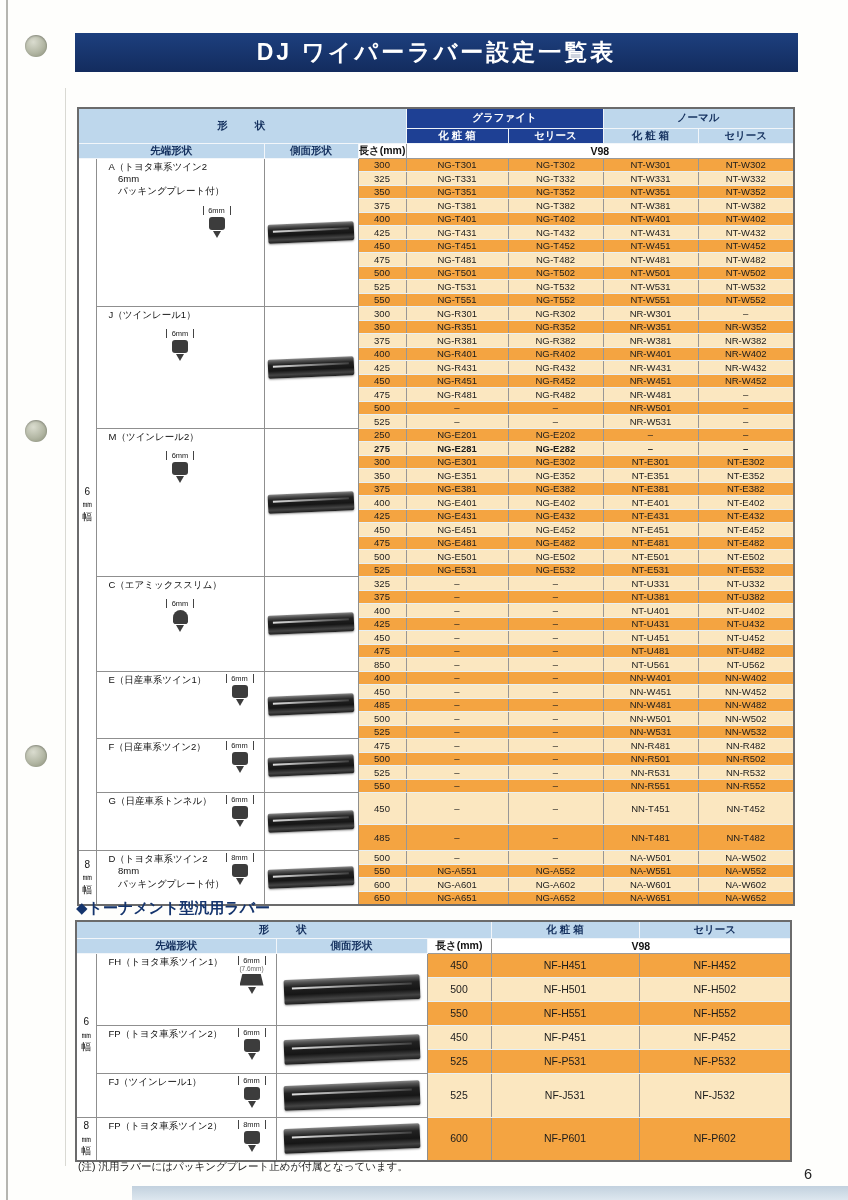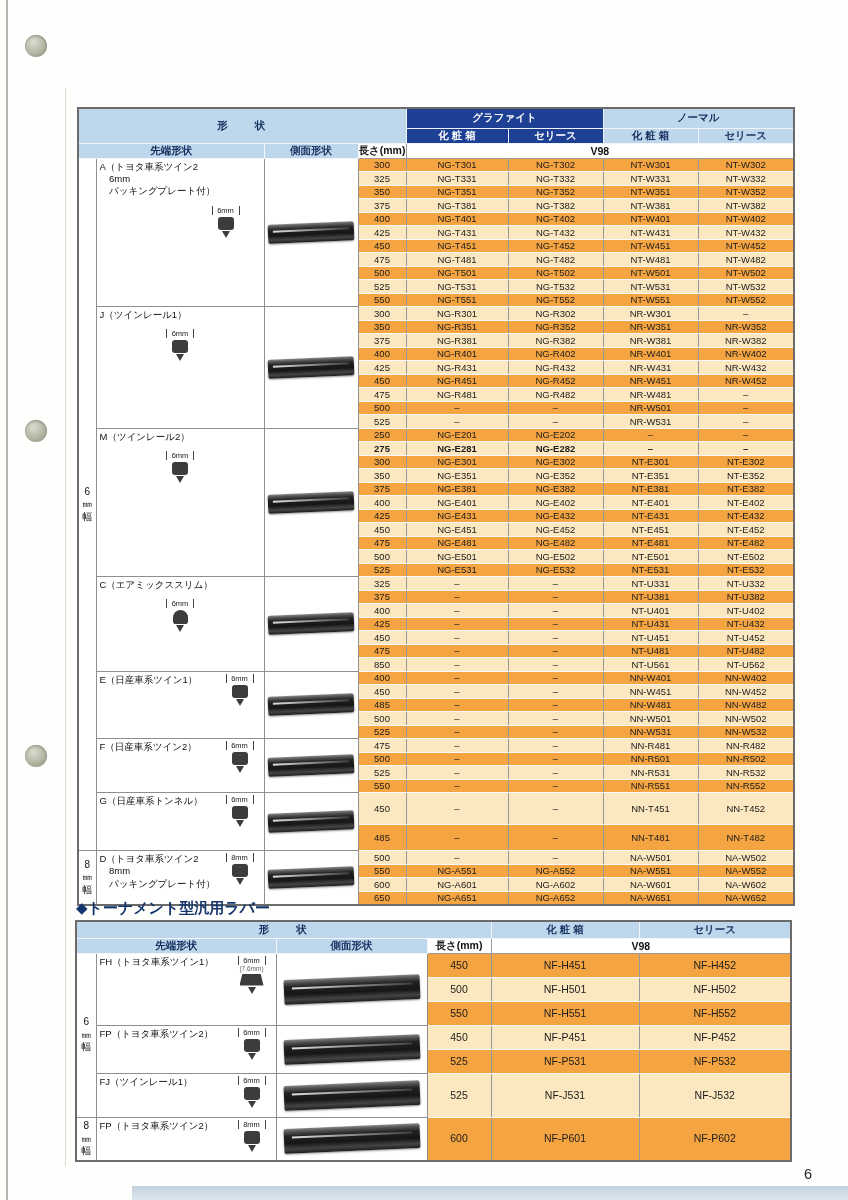--- a/index.html
+++ b/index.html
@@ -15,29 +15,29 @@
   .titlebar span{color:#fff;font-size:23px;font-weight:bold;letter-spacing:3px;white-space:nowrap;}
   .sectitle{position:absolute;left:76px;font-size:15px;font-weight:bold;color:#14346d;white-space:nowrap;}
   .sec1{top:82px;} .sec2{top:899px;}
   #t1{position:absolute;left:77px;top:107px;}
   #t2{position:absolute;left:75px;top:920px;}
   .note{position:absolute;left:78px;top:1160px;font-size:10.5px;color:#1a1a1a;white-space:nowrap;}
   .pagenum{position:absolute;left:804px;top:1166px;font-size:14.5px;color:#222;}
   .bband{position:absolute;left:132px;top:1186px;width:716px;height:14px;
     background:linear-gradient(180deg,#c2d1de,#dde7ef);}
 
-  table.spec{border-collapse:collapse;table-layout:fixed;background:#c4b5fd;border:2px solid #6b6b6b;}
+  table.spec{border-collapse:collapse;table-layout:fixed;background:#0369a1;border:2px solid #6b6b6b;}
   .spec th{font-size:10.5px;font-weight:bold;padding:0;white-space:nowrap;overflow:hidden;}
   .hg{background:#1e4094;color:#fff;border:1px solid #eef3f8;}
   .hn{background:#bed7ec;color:#14305e;border:1px solid #f2f6fa;}
   .hw{background:#fff;color:#111;border:1px solid #9a9a9a;}
   .hshape{font-size:12px;letter-spacing:2px;}
   td.wl{background:#fff;border:1px solid #8f8f8f;text-align:center;vertical-align:middle;padding:0;}
   .wlc{font-size:10px;line-height:1.25;color:#111;}
-  td.tip{background:#fff;border:1px solid #8f8f8f;vertical-align:top;padding:2px 3px;position:relative;overflow:hidden;}
+  td.tip{background:#fff;border:1px solid #8f8f8f;vertical-align:top;padding:2px 12px;position:relative;overflow:hidden;}
   .lbl{font-size:9.5px;line-height:1.3;color:#101010;white-space:nowrap;}
   td.side{background:#fff;border:1px solid #8f8f8f;vertical-align:middle;text-align:center;padding:0;overflow:hidden;}
   .photo{margin:0 auto;transform:rotate(-2.5deg);border-radius:2px;position:relative;
     background:linear-gradient(180deg,#8a8a8a 0%,#555 12%,#222 30%,#161616 60%,#444 82%,#1d1d1d 100%);
     box-shadow:0 1px 2px rgba(0,0,0,.4);}
   .p1{width:86px;height:19px;}
   .p2{width:136px;height:25px;}
   .photo::after{content:"";position:absolute;left:6%;top:30%;width:88%;height:2px;
     background:linear-gradient(90deg,rgba(255,255,255,.85),rgba(255,255,255,.15));}
   td.len,td.code{text-align:center;font-size:9.5px;line-height:11px;padding:0;color:#1c1c1c;
@@ -61,20 +61,23 @@
 </head>
 <body>
 
 <div class="page">
   <div class="edge1"></div>
   <div class="edge2"></div>
   <div class="hole" style="left:25px;top:35px;"></div>
   <div class="hole" style="left:25px;top:420px;"></div>
   <div class="hole" style="left:25px;top:745px;"></div>
 
+  <div class="titlebar">
+    <span>DJ ワイパーラバー設定一覧表</span>
+  </div>
 
   <div id="t1">
       <table class="spec">
         <colgroup>
           <col style="width: 18px;">
           <col style="width: 168px;">
           <col style="width: 94px;">
           <col style="width: 48px;">
           <col style="width: 102px;">
           <col style="width: 95px;">
@@ -714,15 +717,16 @@
               <div class="photo p2"></div>
             </td>
             <td class="len rd">600</td>
             <td class="code rd">NF-P601</td>
             <td class="code rd">NF-P602</td>
           </tr>
         </tbody>
       </table>
     </div>
 
+  <div class="note">(注) 汎用ラバーにはパッキングプレート止めが付属となっています。</div>
   <div class="pagenum">6</div>
   <div class="bband"></div>
 </div>
 
 </body></html>

